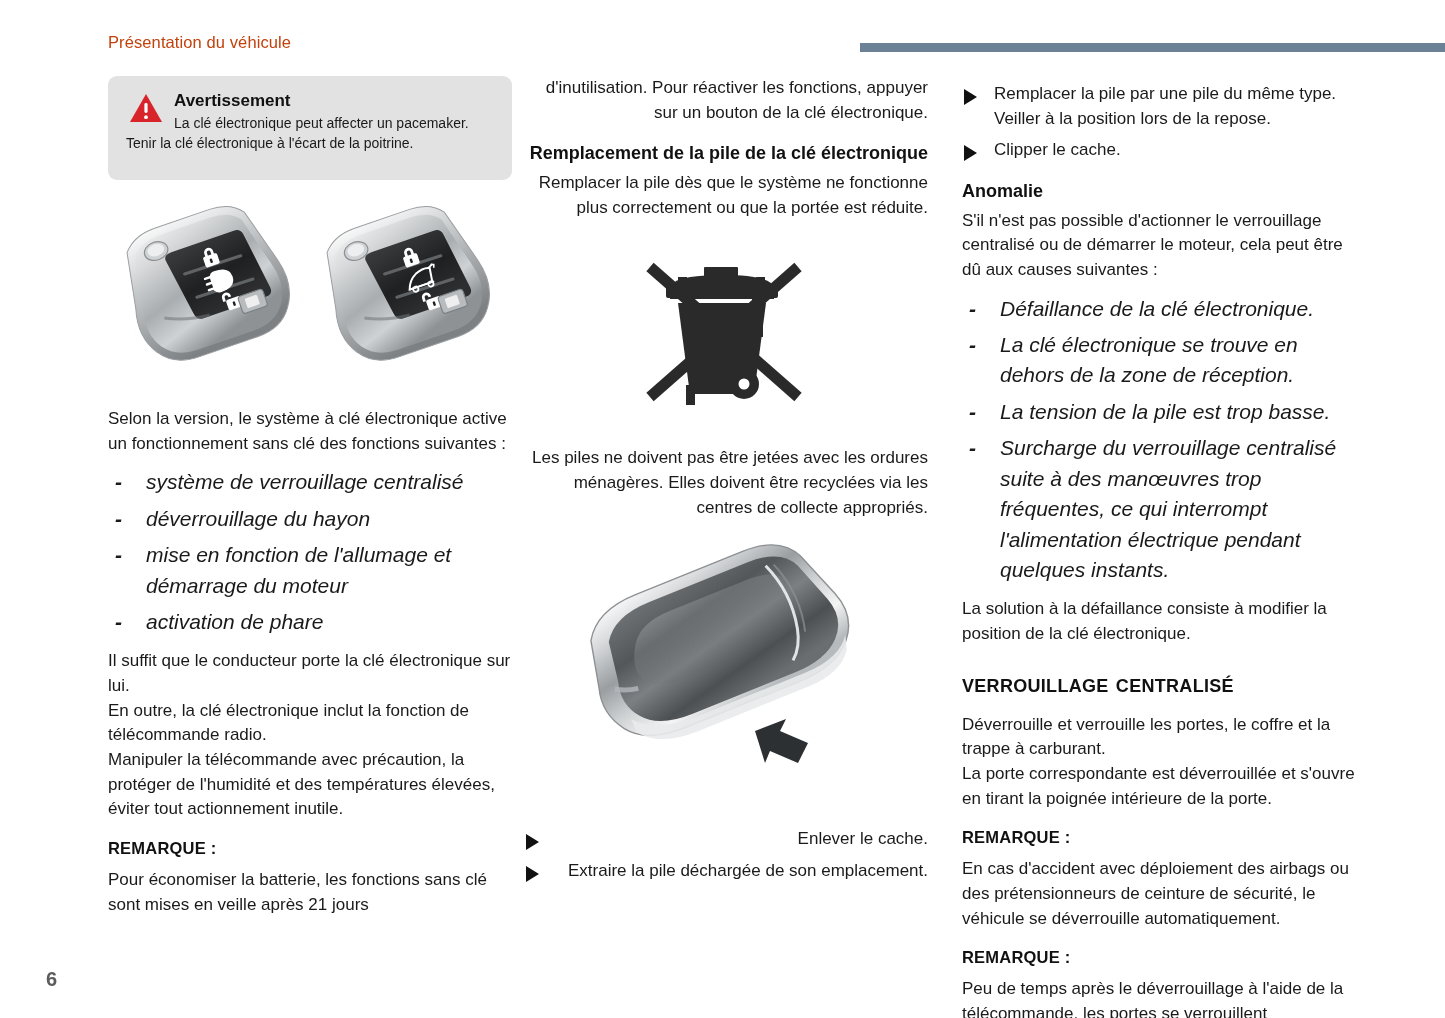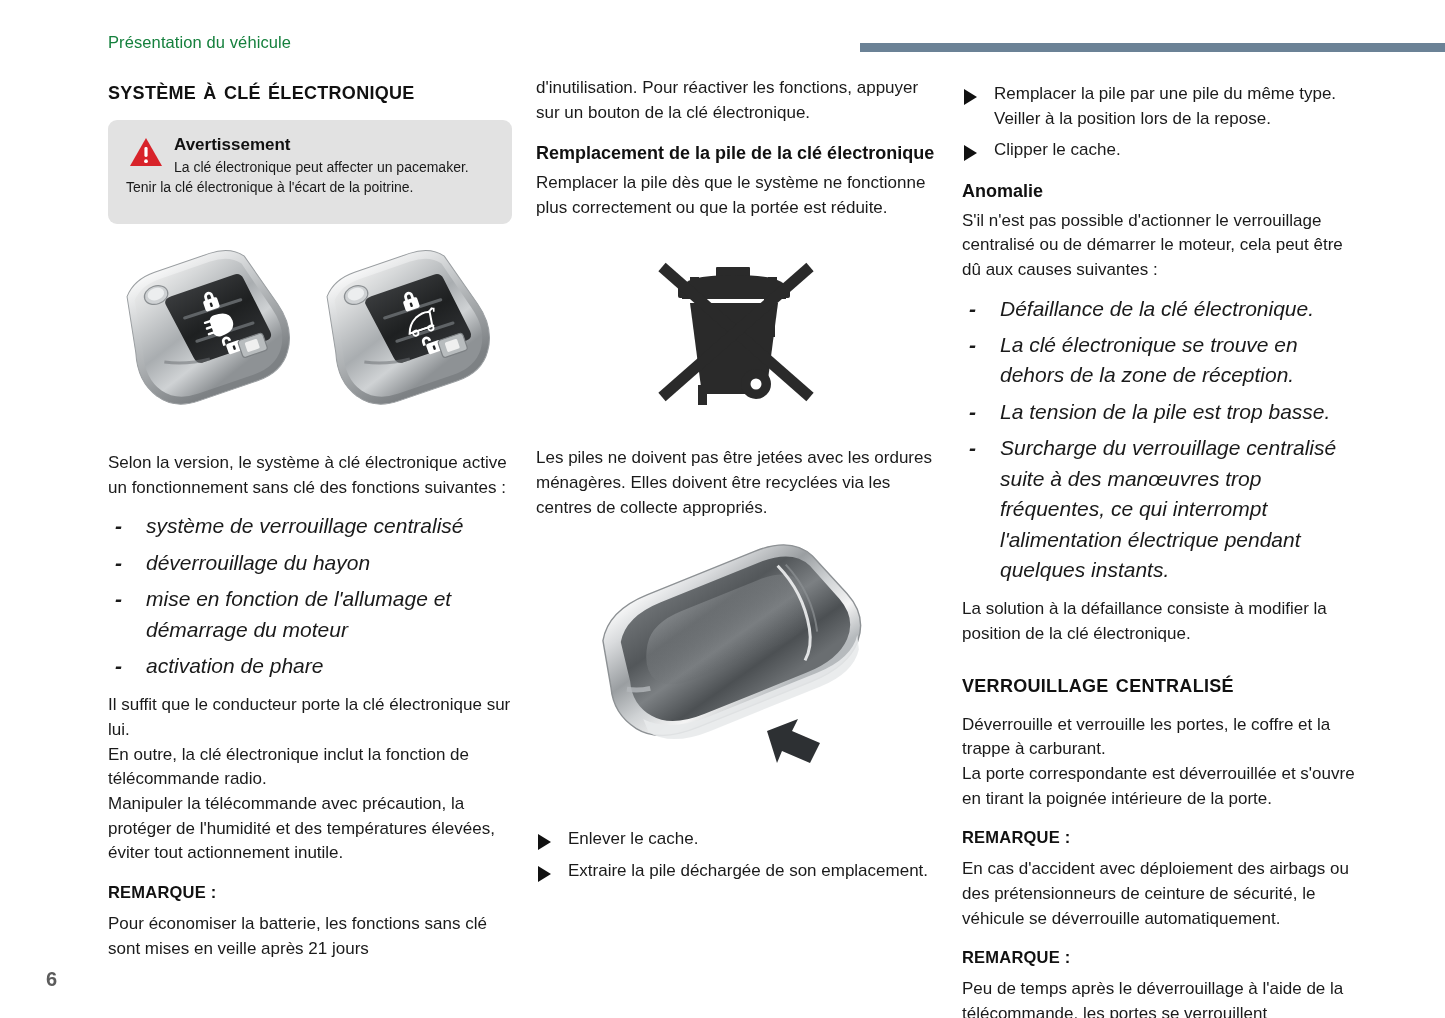--- a/index.html
+++ b/index.html
@@ -25,41 +25,41 @@
     top: 33px;
     left: 0;
     width: 1445px;
     height: 26px;
   }
   .header-title {
     position: absolute;
     left: 108px;
     top: 0px;
     font-size: 16.5px;
-    color: #15803d;
+    color: #c2410c;
     letter-spacing: 0.1px;
     white-space: nowrap;
   }
   .header-rule {
     position: absolute;
     left: 860px;
     top: 10px;
     width: 585px;
     height: 9px;
     background: #6b8296;
   }
 
   
   .col {
     position: absolute;
     top: 76px;
     width: 404px;
   }
   .col1 { left: 108px; }
-  .col2 { left: 536px; }
+  .col2 { left: 524px; text-align: right; }
   .col3 { left: 962px; }
 
   
   .h1 {
     font-size: 25px;
     font-weight: bold;
     font-variant: small-caps;
     text-transform: lowercase;
     letter-spacing: 0.3px;
     color: #111111;
@@ -206,21 +206,20 @@
 
 <div class="page">
 
   <div class="header">
     <div class="header-title">Présentation du véhicule</div>
     <div class="header-rule"></div>
   </div>
 
   <div class="col col1">
 
-    <h1 class="h1">Système à clé électronique</h1>
 
     <div class="warning-box">
       <svg class="warn-tri" viewBox="0 0 34 30">
         <path d="M17 1 L33 29 L1 29 Z" fill="#d8232a"></path>
         <rect x="15.4" y="10" width="3.2" height="10" rx="1.4" fill="#ffffff"></rect>
         <circle cx="17" cy="24.2" r="1.9" fill="#ffffff"></circle>
       </svg>
       <div class="warn-head">Avertissement</div>
       <p class="warn-text"><span class="indent-first">La clé électronique peut affecter un pacemaker.</span></p>
       <p class="warn-text">Tenir la clé électronique à l'écart de la poitrine.</p>

